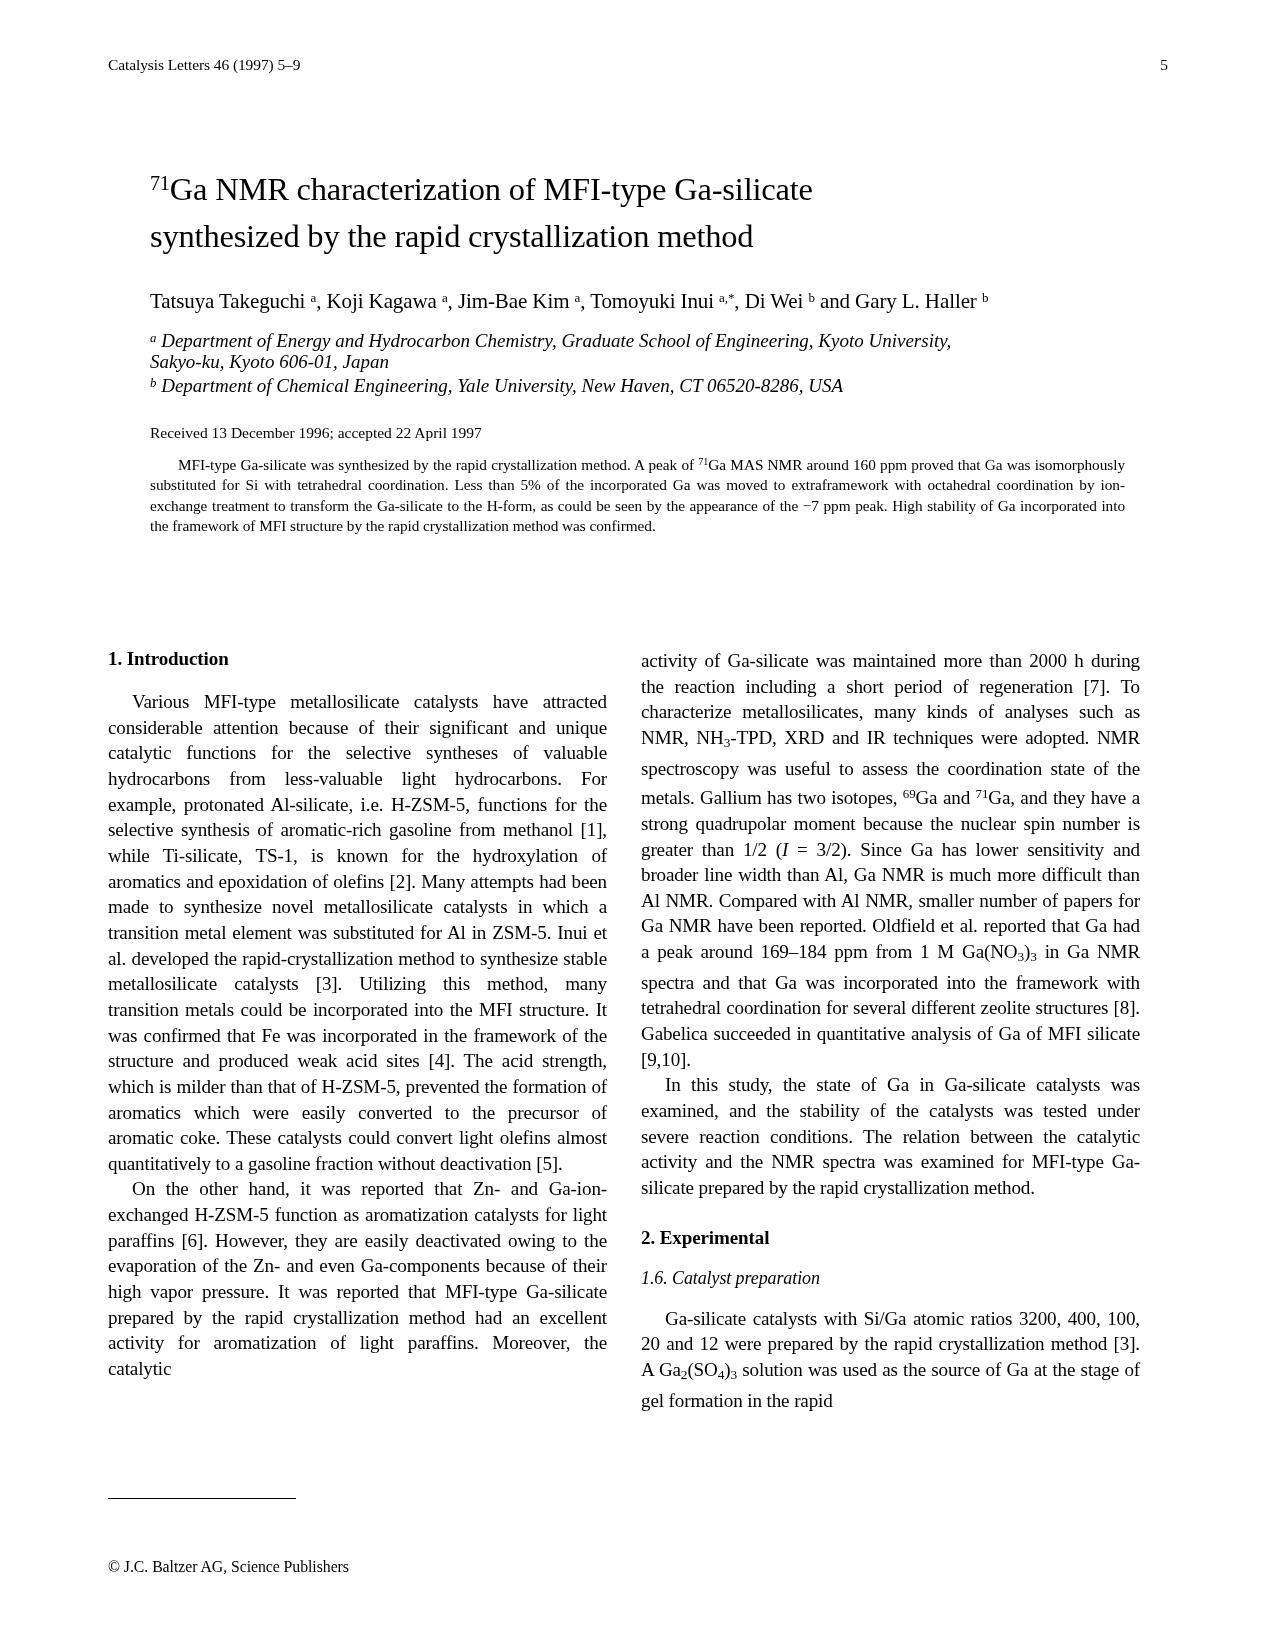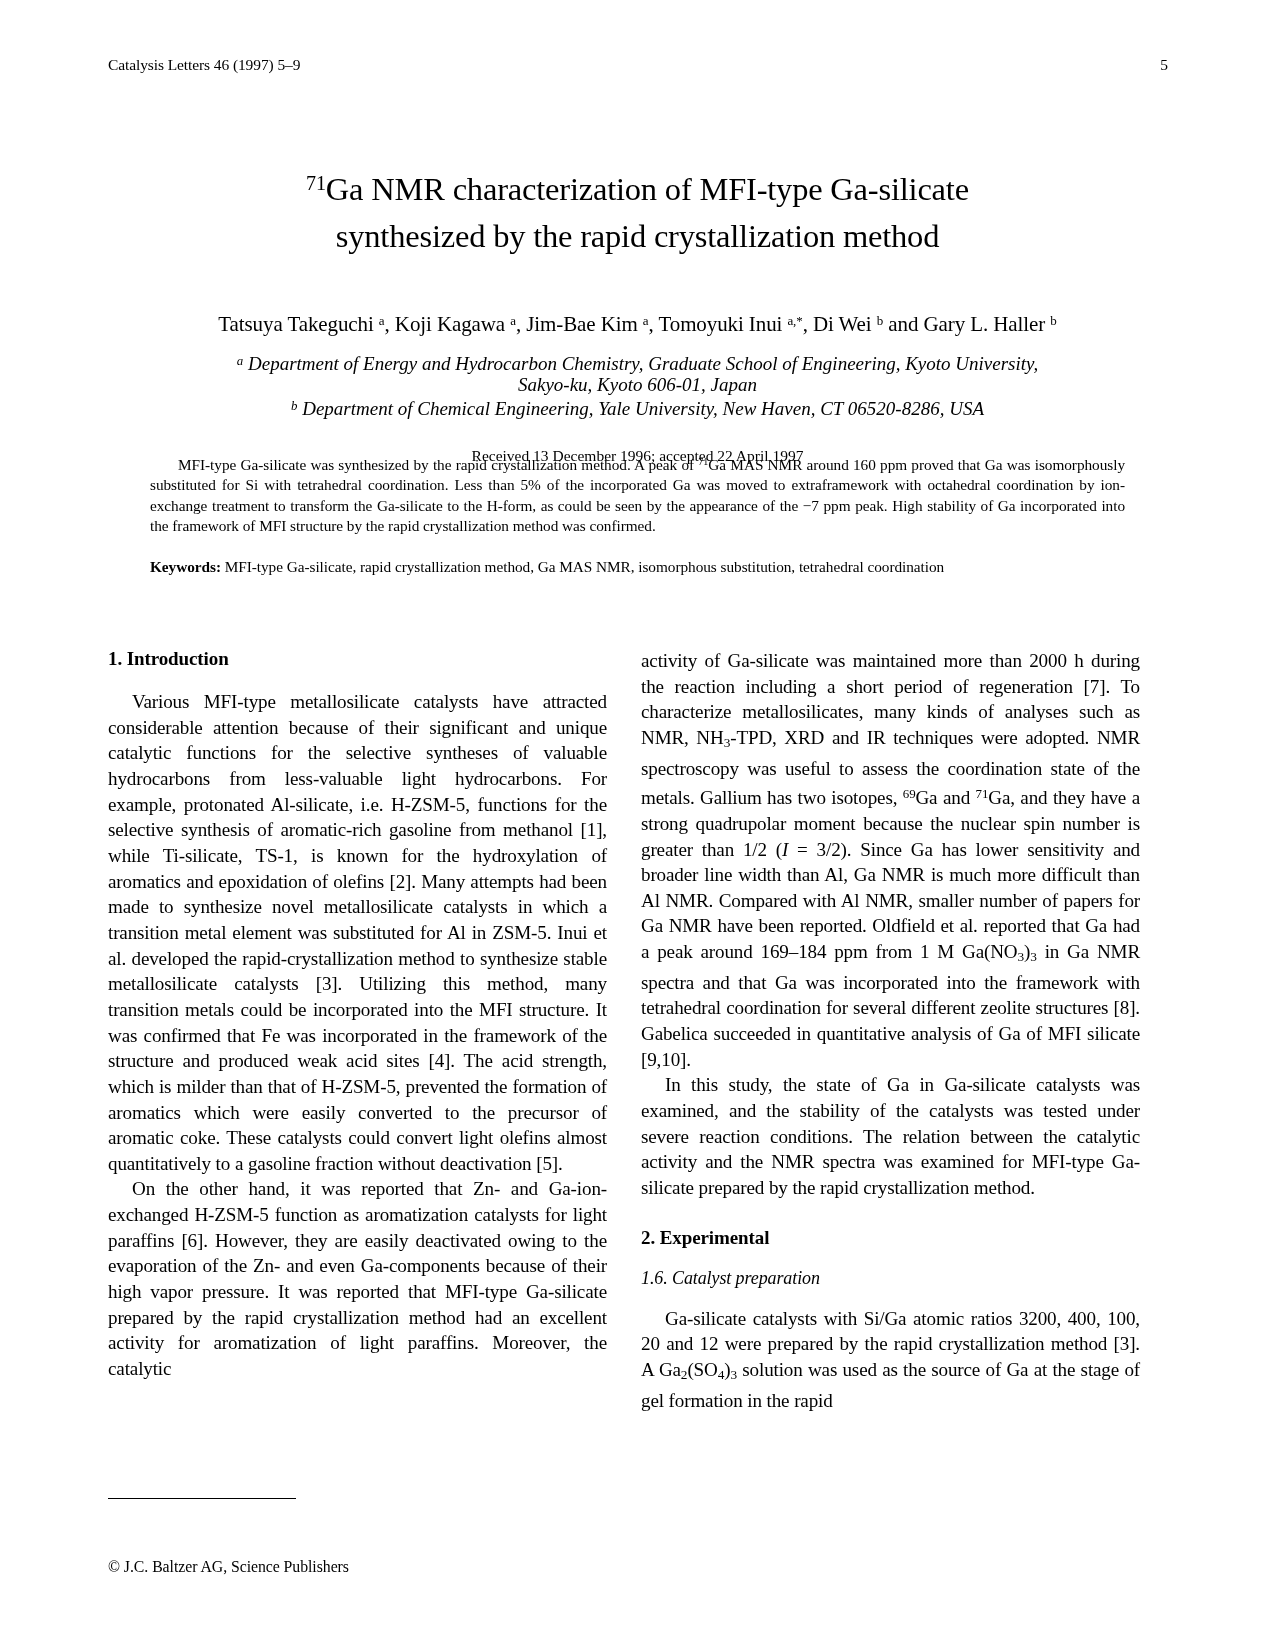--- a/index.html
+++ b/index.html
@@ -36,35 +36,35 @@
   }
   .runhead-left { white-space: nowrap; }
   .runhead-right { font-size: 15.5px; }
 
   
   .title-block {
     position: absolute;
     left: 150px;
     top: 160px;
     width: 975px;
-    text-align: center;
+    text-align: left;
   }
   .title {
     font-size: 32.5px;
     line-height: 47px;
     font-weight: normal;
     margin: 0;
     letter-spacing: -0.2px;
   }
   .title sup {
     font-size: 0.62em;
     vertical-align: 0.52em;
   }
   .authors {
-    margin-top: 48px;
+    margin-top: 25px;
     font-size: 21px;
     line-height: 26px;
     letter-spacing: -0.1px;
   }
   .authors sup {
     font-size: 0.62em;
     vertical-align: 0.45em;
   }
   .affil {
     margin-top: 14px;
@@ -212,21 +212,20 @@
       <div><sup>a</sup><span> Department of Energy and Hydrocarbon Chemistry, Graduate School of Engineering, Kyoto University,</span></div>
       <div>Sakyo-ku, Kyoto 606-01, Japan</div>
       <div><sup>b</sup><span> Department of Chemical Engineering, Yale University, New Haven, CT 06520-8286, USA</span></div>
     </div>
 
     <div class="received">Received 13 December 1996; accepted 22 April 1997</div>
   </div>
 
   <div class="abstract-block">
     <p class="abstract"><span>MFI-type Ga-silicate was synthesized by the rapid crystallization method. A peak of </span><sup>71</sup><span>Ga MAS NMR around 160 ppm proved that Ga was isomorphously substituted for Si with tetrahedral coordination. Less than 5% of the incorporated Ga was moved to extraframework with octahedral coordination by ion-exchange treatment to transform the Ga-silicate to the H-form, as could be seen by the appearance of the −7 ppm peak. High stability of Ga incorporated into the framework of MFI structure by the rapid crystallization method was confirmed.</span></p>
-    <p class="keywords"><span class="kw-label">Keywords:</span><span> MFI-type Ga-silicate, rapid crystallization method, Ga MAS NMR, isomorphous substitution, tetrahedral coordination</span></p>
   </div>
 
   <div class="columns">
 
     <div class="col">
       <h2 class="sec">1. Introduction</h2>
       <p class="body">Various MFI-type metallosilicate catalysts have attracted considerable attention because of their significant and unique catalytic functions for the selective syntheses of valuable hydrocarbons from less-valuable light hydrocarbons. For example, protonated Al-silicate, i.e. H-ZSM-5, functions for the selective synthesis of aromatic-rich gasoline from methanol [1], while Ti-silicate, TS-1, is known for the hydroxylation of aromatics and epoxidation of olefins [2]. Many attempts had been made to synthesize novel metallosilicate catalysts in which a transition metal element was substituted for Al in ZSM-5. Inui et al. developed the rapid-crystallization method to synthesize stable metallosilicate catalysts [3]. Utilizing this method, many transition metals could be incorporated into the MFI structure. It was confirmed that Fe was incorporated in the framework of the structure and produced weak acid sites [4]. The acid strength, which is milder than that of H-ZSM-5, prevented the formation of aromatics which were easily converted to the precursor of aromatic coke. These catalysts could convert light olefins almost quantitatively to a gasoline fraction without deactivation [5].</p>
       <p class="body">On the other hand, it was reported that Zn- and Ga-ion-exchanged H-ZSM-5 function as aromatization catalysts for light paraffins [6]. However, they are easily deactivated owing to the evaporation of the Zn- and even Ga-components because of their high vapor pressure. It was reported that MFI-type Ga-silicate prepared by the rapid crystallization method had an excellent activity for aromatization of light paraffins. Moreover, the catalytic</p>
     </div>
 

